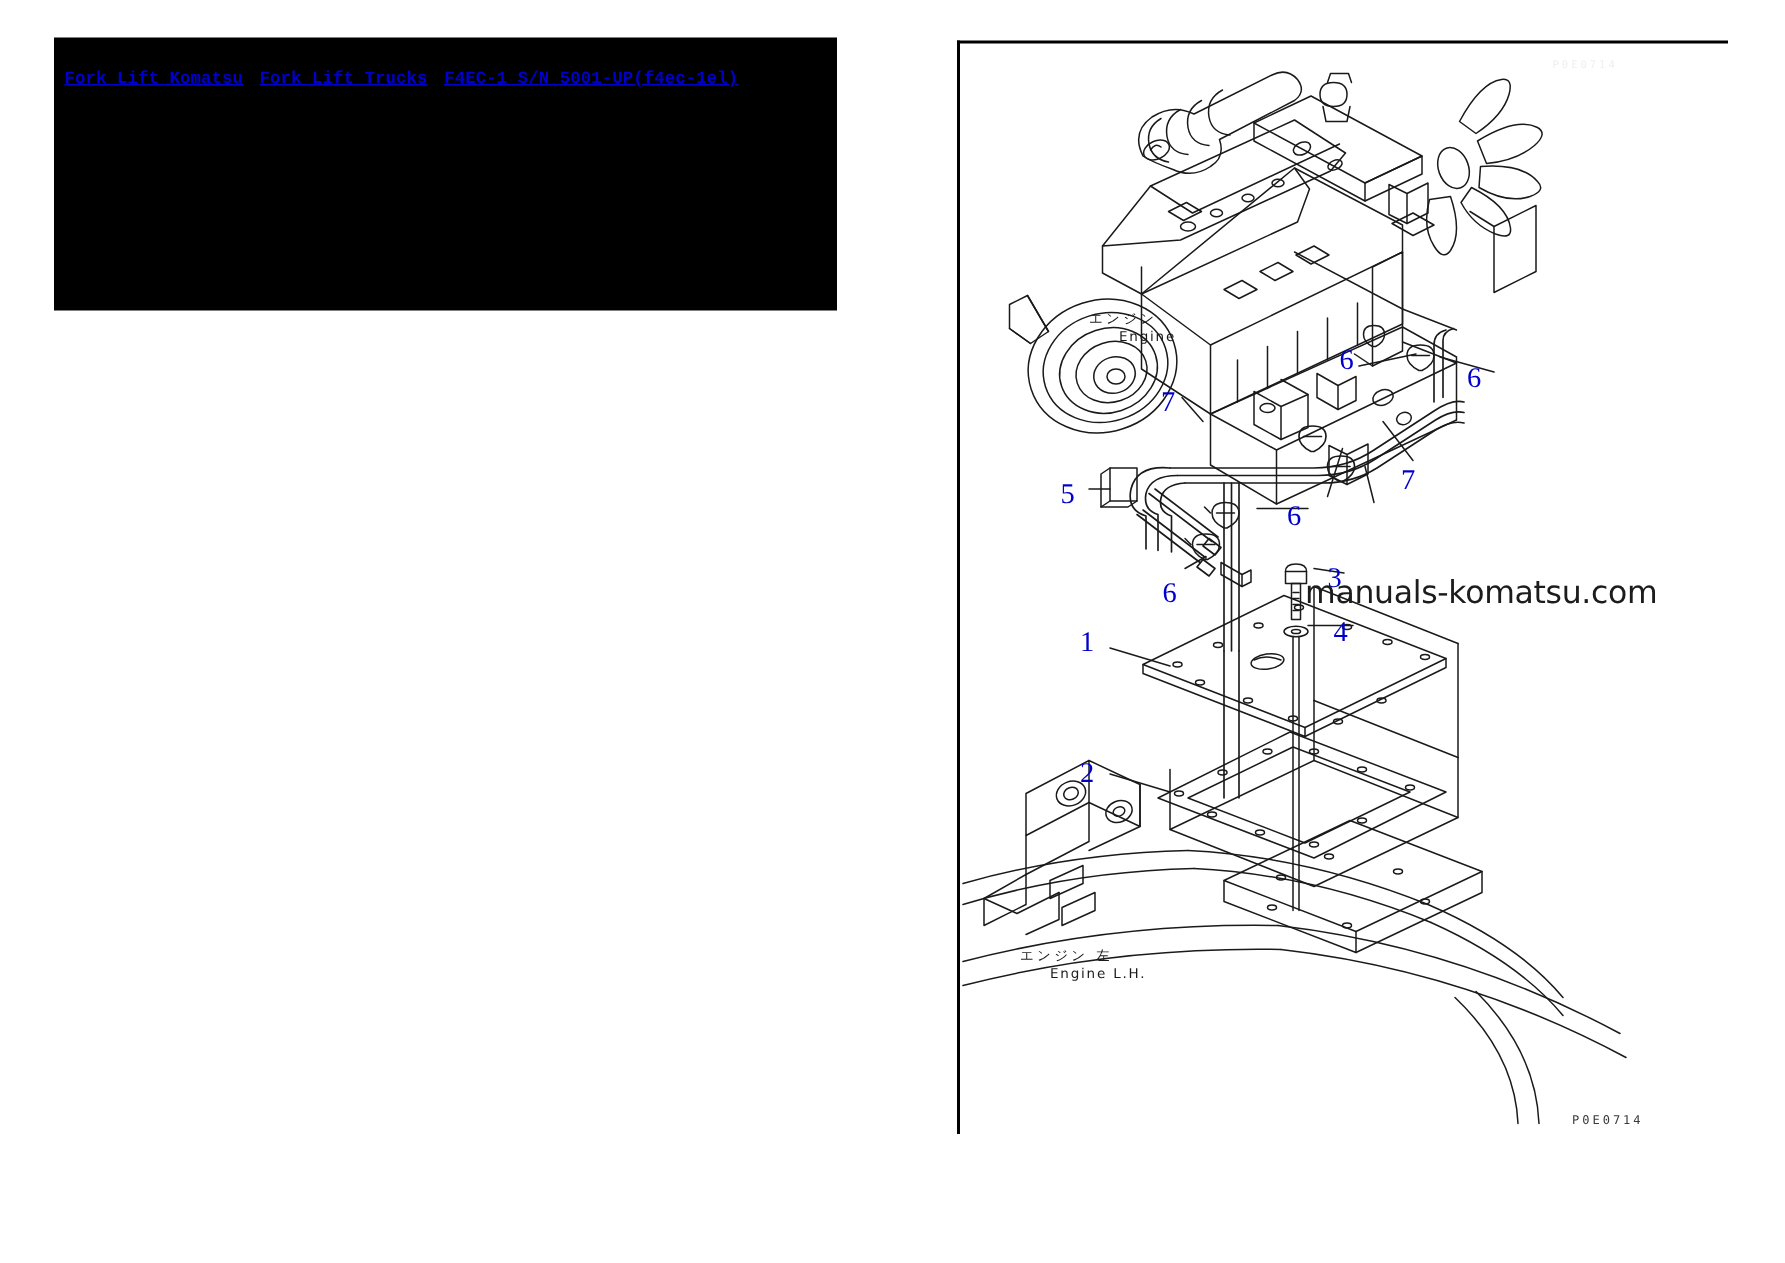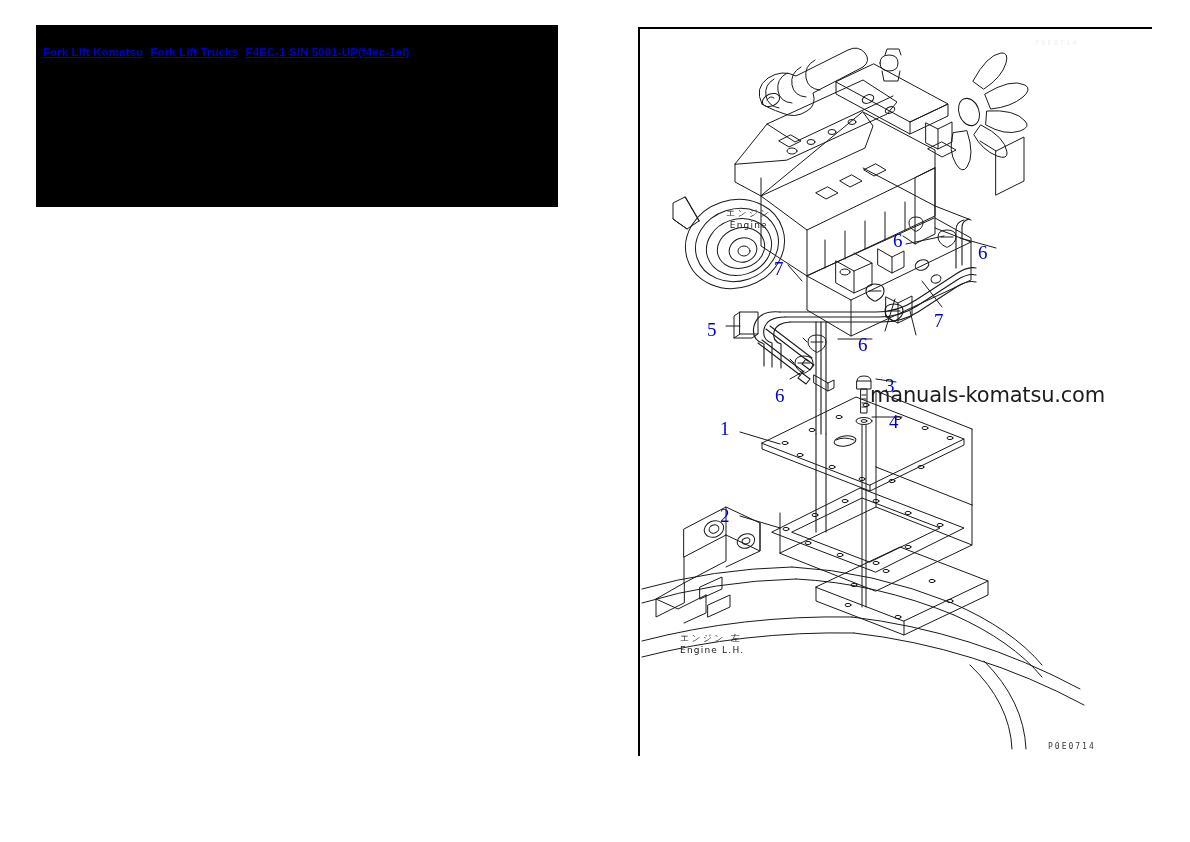--- a/index.html
+++ b/index.html
@@ -22,21 +22,21 @@
     top: 25px;
     width: 522px;
     height: 182px;
     background: #000000;
   }
   #breadcrumb {
     position: absolute;
     left: 7px;
     top: 21px;
     white-space: nowrap;
-    font-family: Liberation Sans, sans-serif;
+    font-family: Liberation Mono, monospace;
     font-size: 11.5px;
     line-height: 13px;
     letter-spacing: 0.1px;
   }
   #breadcrumb a,
   #breadcrumb .crumb {
     color: #0000cc;
     text-decoration: underline;
     font-weight: bold;
     cursor: pointer;
@@ -87,21 +87,21 @@
   .cmp-label {
     position: absolute;
     color: #1a1a1a;
     font-family: "DejaVu Sans", sans-serif;
     font-size: 9px;
     line-height: 12px;
     letter-spacing: 1.2px;
     white-space: nowrap;
   }
   .cmp-label .jp { display: block; letter-spacing: 2.2px; }
-  .cmp-label .en { display: block; }
+  .cmp-label .en { display: block; margin-left: 20px; }
 
   
   #watermark {
     position: absolute;
     left: 230px;
     top: 354px;
     font-family: "DejaVu Sans", sans-serif;
     font-size: 21px;
     color: #1c1c1c;
     white-space: nowrap;
@@ -409,21 +409,21 @@
         <path d="M356 219 l-36 -10"></path>
         <path d="M148 236 l14 16"></path>
         <path d="M302 278 l-20 -26"></path>
         <path d="M232 310 l-34 0"></path>
         <path d="M150 350 l14 -8"></path>
         <path d="M262 388 l-30 0"></path>
       </g>
     </g>
   </svg>
 
-  <div class="cmp-label" style="left:86px; top:178px;text-align:center;">
+  <div class="cmp-label" style="left:86px; top:178px;">
     <span class="jp">エンジン</span>
     <span class="en">Engine</span>
   </div>
   <div class="cmp-label" style="left:40px; top:603px;">
     <span class="jp">エンジン 左</span>
     <span class="en">Engine L.H.</span>
   </div>
 
   <div class="callout" style="left:253px; top:202px;">6</div>
   <div class="callout" style="left:338px; top:214px;">6</div>

